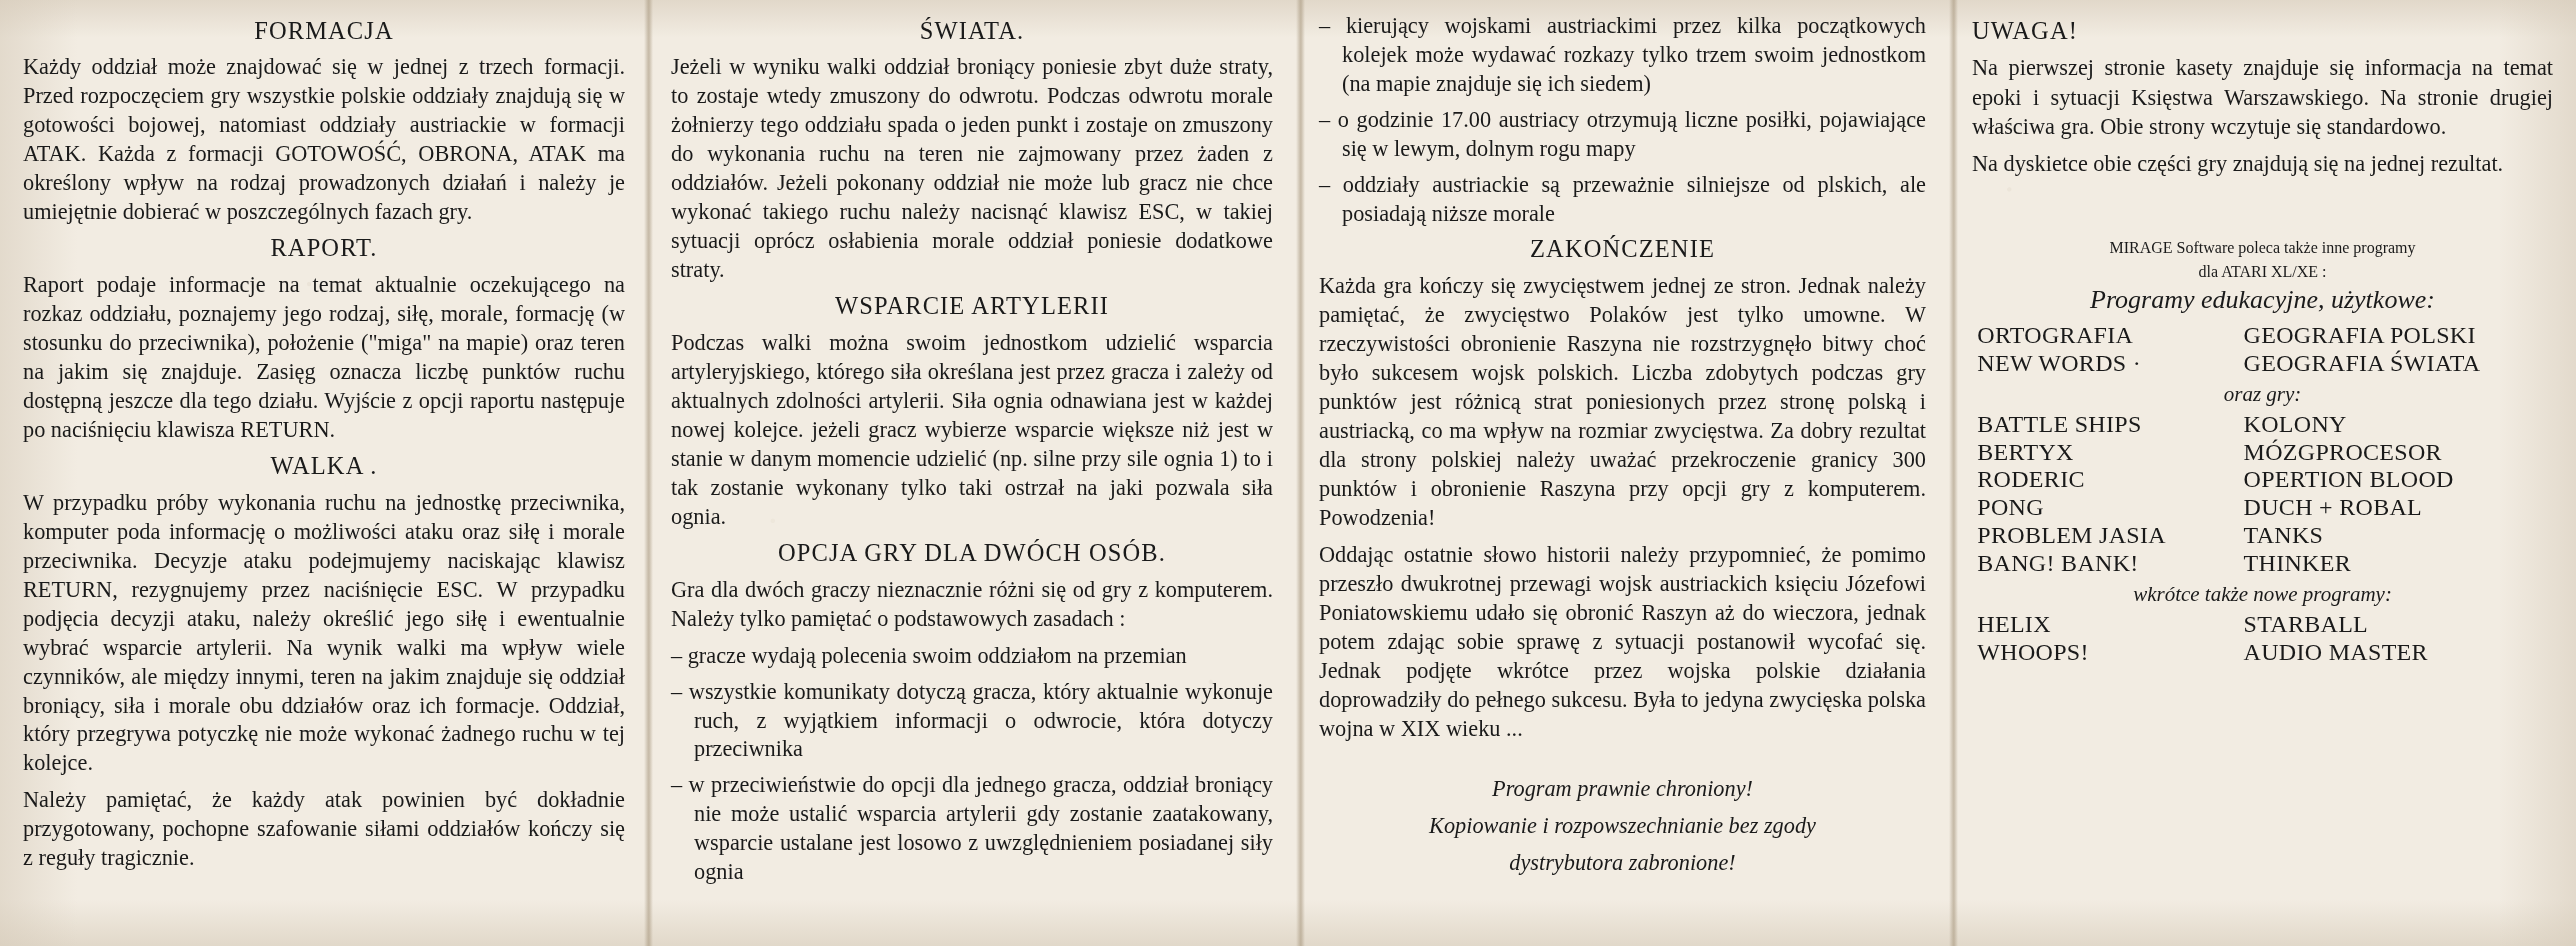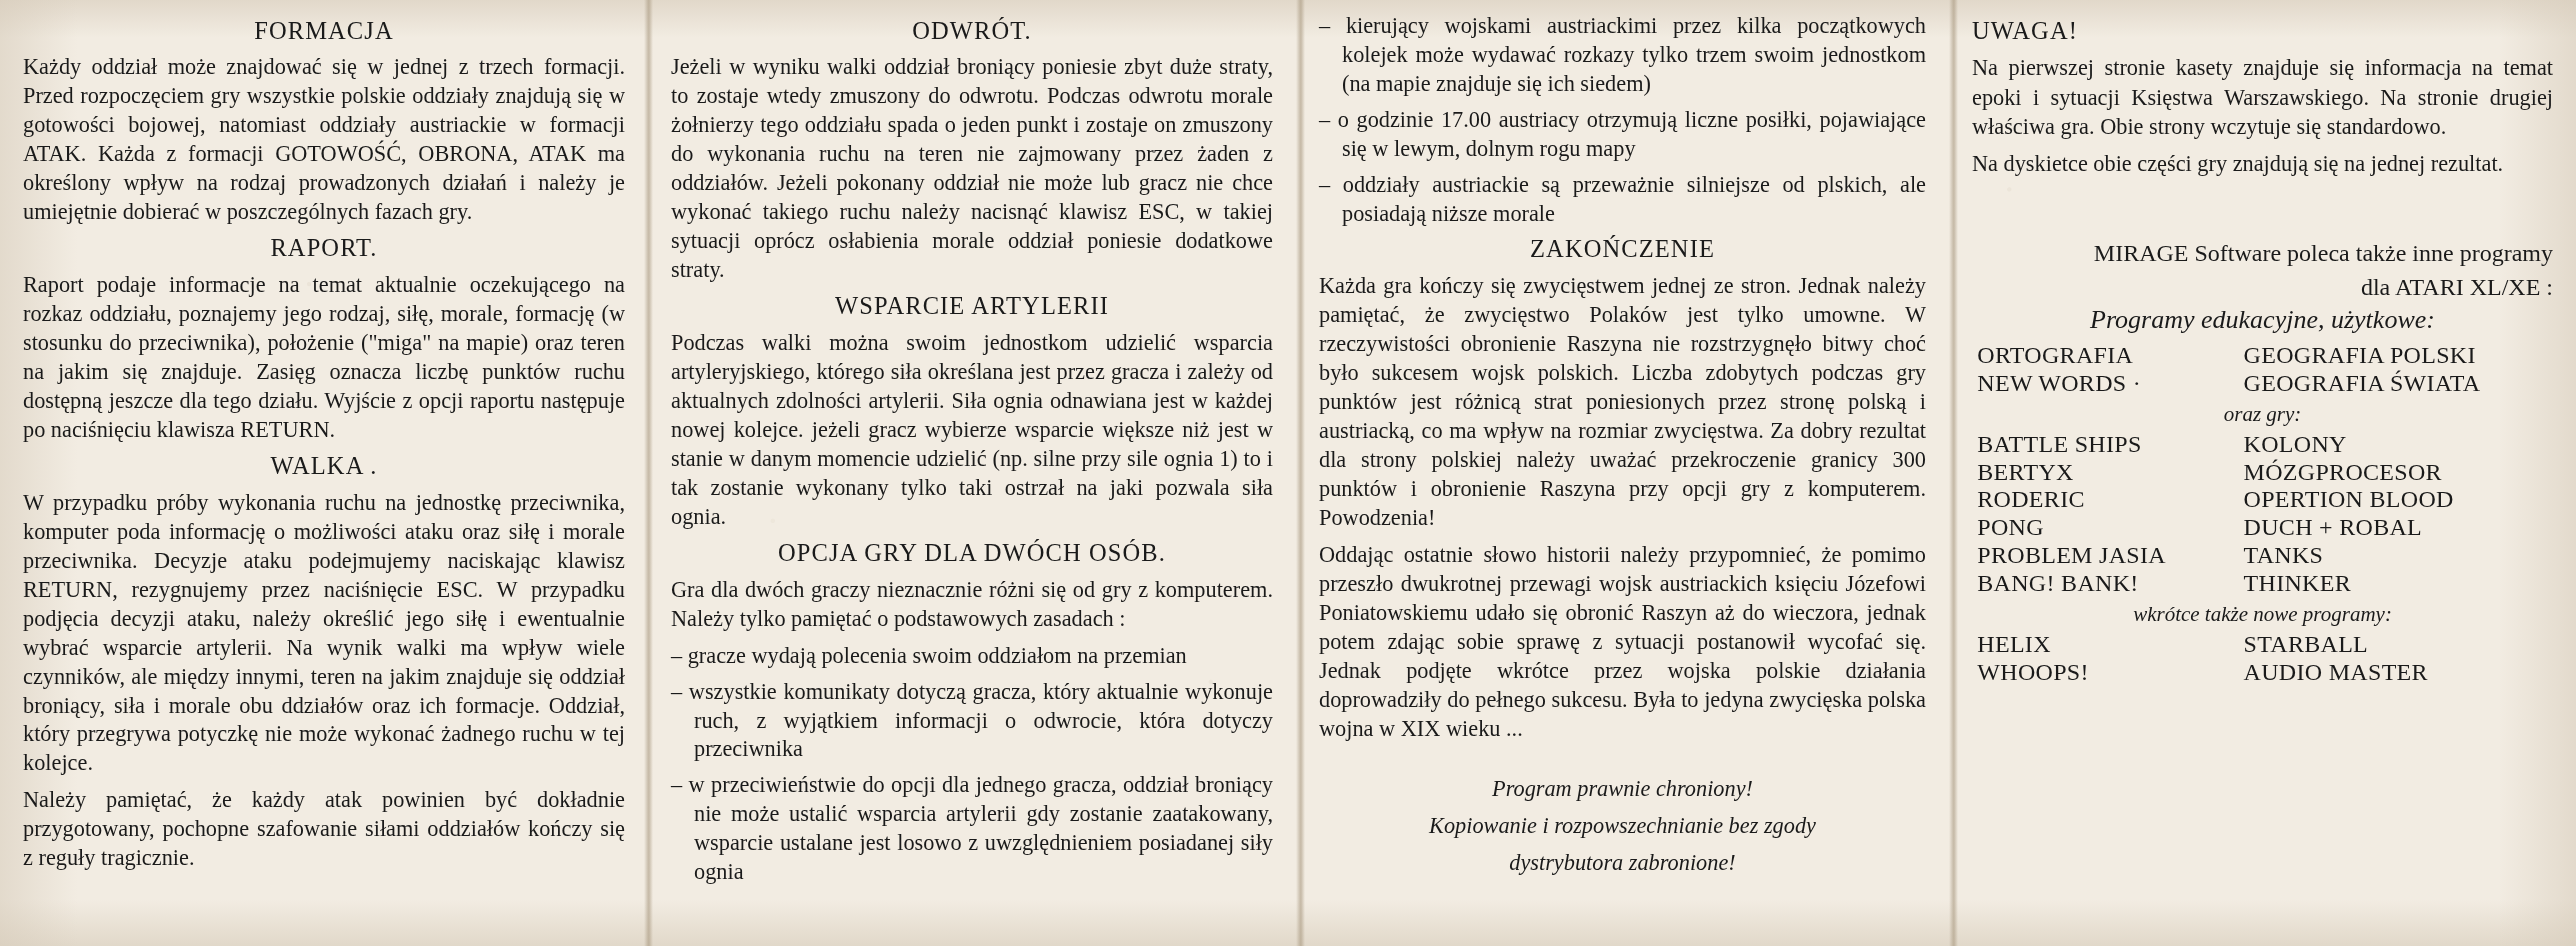--- a/index.html
+++ b/index.html
@@ -89,22 +89,22 @@
   .dash-list p {
     margin: 0 0 7px 0;
     padding-left: 23px;
     text-indent: -23px;
   }
   .spacer-md { height: 23px; }
   .spacer-lg { height: 53px; }
 
   
   .promo-head {
-    font-size: 24px;
-    text-align: right;
+    font-size: 16px;
+    text-align: center;
     line-height: 1.25;
     margin: 0 0 3.5px 0;
   }
   .promo-sub {
     font-size: 26px;
     font-style: italic;
     text-align: center;
     margin: 3.5px 0 7px 0;
   }
   .prog-grid {
@@ -145,21 +145,21 @@
     <h2 class="sec">FORMACJA</h2>
     <p class="para">Każdy oddział może znajdować się w jednej z trzech formacji. Przed rozpoczęciem gry wszystkie polskie oddziały znajdują się w gotowości bojowej, natomiast oddziały austriackie w formacji ATAK. Każda z formacji GOTOWOŚĆ, OBRONA, ATAK ma określony wpływ na rodzaj prowadzonych działań i należy je umiejętnie dobierać w poszczególnych fazach gry.</p>
     <h2 class="sec">RAPORT.</h2>
     <p class="para">Raport podaje informacje na temat aktualnie oczekującego na rozkaz oddziału, poznajemy jego rodzaj, siłę, morale, formację (w stosunku do przeciwnika), położenie ("miga" na mapie) oraz teren na jakim się znajduje. Zasięg oznacza liczbę punktów ruchu dostępną jeszcze dla tego działu. Wyjście z opcji raportu następuje po naciśnięciu klawisza RETURN.</p>
     <h2 class="sec">WALKA .</h2>
     <p class="para">W przypadku próby wykonania ruchu na jednostkę przeciwnika, komputer poda informację o możliwości ataku oraz siłę i morale przeciwnika. Decyzje ataku podejmujemy naciskając klawisz RETURN, rezygnujemy przez naciśnięcie ESC. W przypadku podjęcia decyzji ataku, należy określić jego siłę i ewentualnie wybrać wsparcie artylerii. Na wynik walki ma wpływ wiele czynników, ale między innymi, teren na jakim znajduje się oddział broniący, siła i morale obu ddziałów oraz ich formacje. Oddział, który przegrywa potyczkę nie może wykonać żadnego ruchu w tej kolejce.</p>
     <p class="para">Należy pamiętać, że każdy atak powinien być dokładnie przygotowany, pochopne szafowanie siłami oddziałów kończy się z reguły tragicznie.</p>
   </div>
 
   <div class="col col-2">
-    <h2 class="sec">ODWRÓT.</h2>
+    <h2 class="sec">ŚWIATA.</h2>
     <p class="para">Jeżeli w wyniku walki oddział broniący poniesie zbyt duże straty, to zostaje wtedy zmuszony do odwrotu. Podczas odwrotu morale żołnierzy tego oddziału spada o jeden punkt i zostaje on zmuszony do wykonania ruchu na teren nie zajmowany przez żaden z oddziałów. Jeżeli pokonany oddział nie może lub gracz nie chce wykonać takiego ruchu należy nacisnąć klawisz ESC, w takiej sytuacji oprócz osłabienia morale oddział poniesie dodatkowe straty.</p>
     <h2 class="sec">WSPARCIE ARTYLERII</h2>
     <p class="para">Podczas walki można swoim jednostkom udzielić wsparcia artyleryjskiego, którego siła określana jest przez gracza i zależy od aktualnych zdolności artylerii. Siła ognia odnawiana jest w każdej nowej kolejce. jeżeli gracz wybierze wsparcie większe niż jest w stanie w danym momencie udzielić (np. silne przy sile ognia 1) to i tak zostanie wykonany tylko taki ostrzał na jaki pozwala siła ognia.</p>
     <h2 class="sec">OPCJA GRY DLA DWÓCH OSÓB.</h2>
     <p class="para">Gra dla dwóch graczy nieznacznie różni się od gry z komputerem. Należy tylko pamiętać o podstawowych zasadach :</p>
     <div class="dash-list">
       <p class="para">–  gracze wydają polecenia swoim oddziałom na przemian</p>
       <p class="para">–  wszystkie komunikaty dotyczą gracza, który aktualnie wykonuje ruch, z wyjątkiem informacji o odwrocie, która dotyczy przeciwnika</p>
       <p class="para">–  w przeciwieństwie do opcji dla jednego gracza, oddział broniący nie może ustalić wsparcia artylerii gdy zostanie zaatakowany, wsparcie ustalane jest losowo z uwzględnieniem posiadanej siły ognia</p>
     </div>

